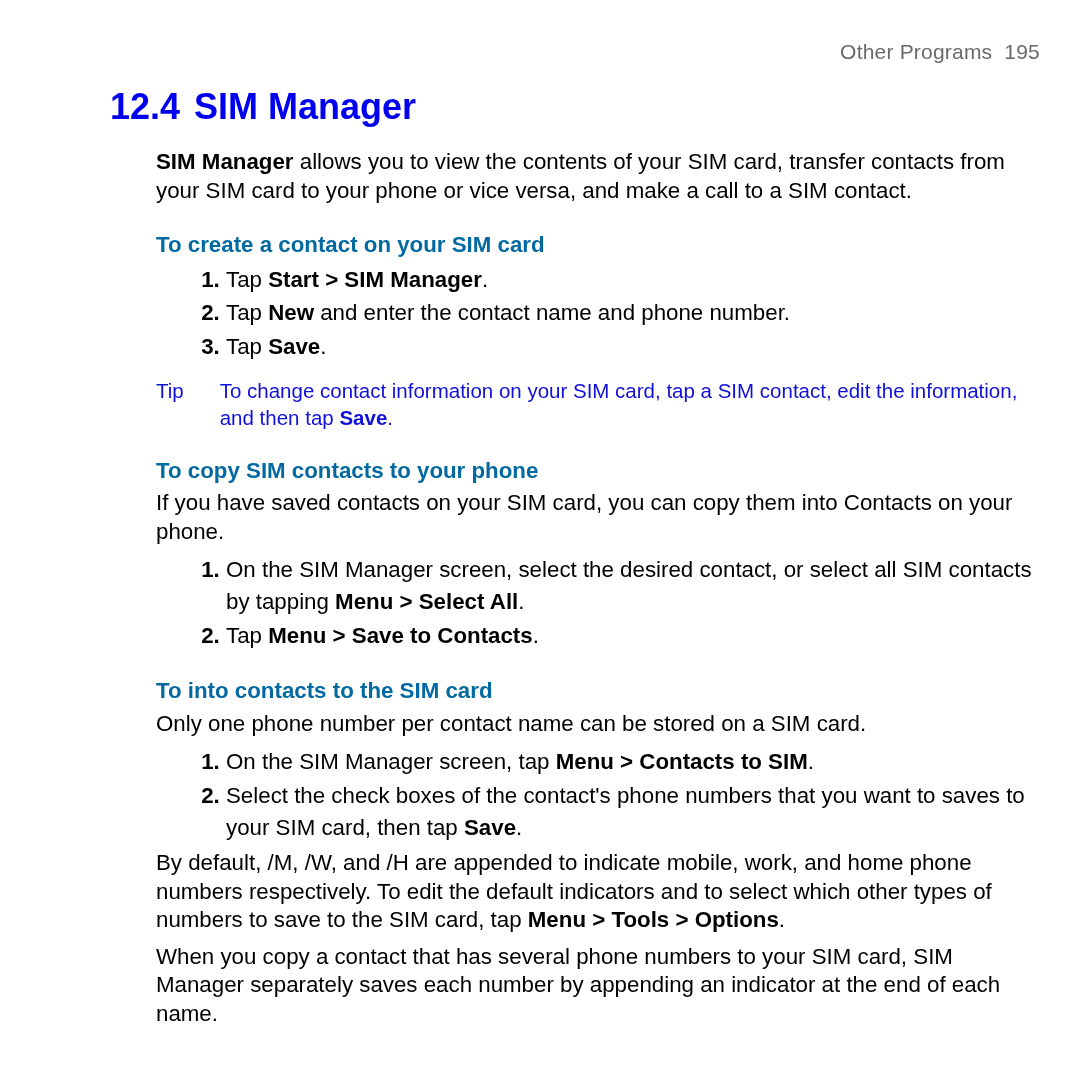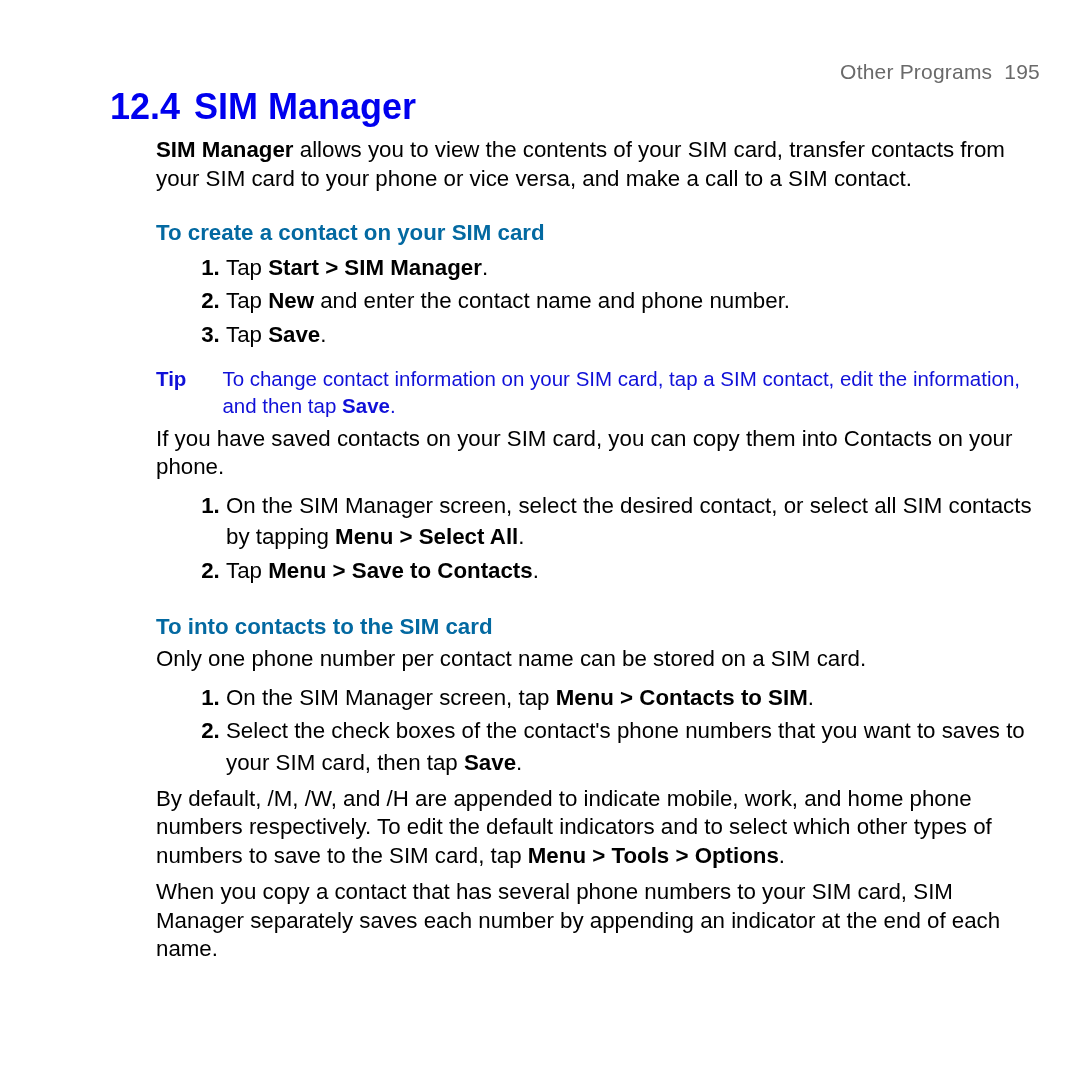--- a/index.html
+++ b/index.html
@@ -13,28 +13,28 @@
   }
   .page {
     position: relative;
     width: 1080px;
     height: 1080px;
     box-sizing: border-box;
     padding: 56px 40px 0 110px;
   }
   .running-head {
     position: absolute;
-    top: 60px;
+    top: 40px;
     right: 40px;
     font-size: 21px;
     color: #6a6a6a;
     letter-spacing: 0.2px;
   }
   .h1 {
-    margin: 30px 0 8px 0;
+    margin: 30px 0 20px 0;
     font-size: 36px;
     font-weight: 700;
     color: #0000ee;
   }
   .h1 .num { margin-right: 14px; }
   .body {
     margin-left: 46px;
     width: 880px;
     font-size: 22.3px;
     line-height: 1.28;
@@ -56,21 +56,21 @@
   ol.steps li { margin: 2px 0; }
   ol.steps li::marker { font-weight: 700; }
   .tip-row {
     display: flex;
     gap: 36px;
     margin: 14px 0 6px 0;
     color: #1010d8;
     font-size: 20.5px;
     line-height: 1.32;
   }
-  .tip-label { font-weight: 700; flex: 0 0 auto; text-align: center; }
+  .tip-label { font-weight: 400; flex: 0 0 auto; text-align: center; }
   .tip-text { flex: 1 1 auto; }
   .bold { font-weight: 700; }
 </style>
 </head>
 <body>
 
 <div class="page">
 
   <div class="running-head">
     <span>Other Programs</span>&nbsp;&nbsp;<span>195</span>
@@ -99,20 +99,21 @@
       </li>
     </ol>
 
     <div class="tip-row">
       <div class="tip-label">Tip</div>
       <div class="tip-text">
         <span>To change contact information on your SIM card, tap a SIM contact, edit the information, and then tap </span><span class="bold">Save</span><span>.</span>
       </div>
     </div>
 
+    <div class="sub">To copy SIM contacts to your phone</div>
     <p>If you have saved contacts on your SIM card, you can copy them into Contacts on your phone.</p>
     <ol class="steps">
       <li>
         <span>On the SIM Manager screen, select the desired contact, or select all SIM contacts by tapping </span><span class="bold">Menu &gt; Select All</span><span>.</span>
       </li>
       <li>
         <span>Tap </span><span class="bold">Menu &gt; Save to Contacts</span><span>.</span>
       </li>
     </ol>
 

